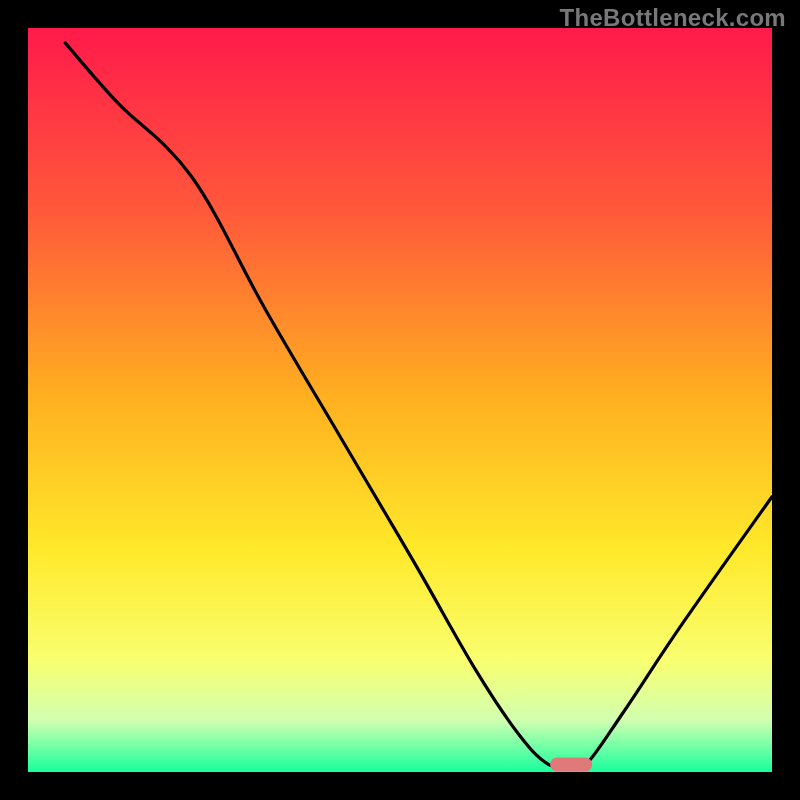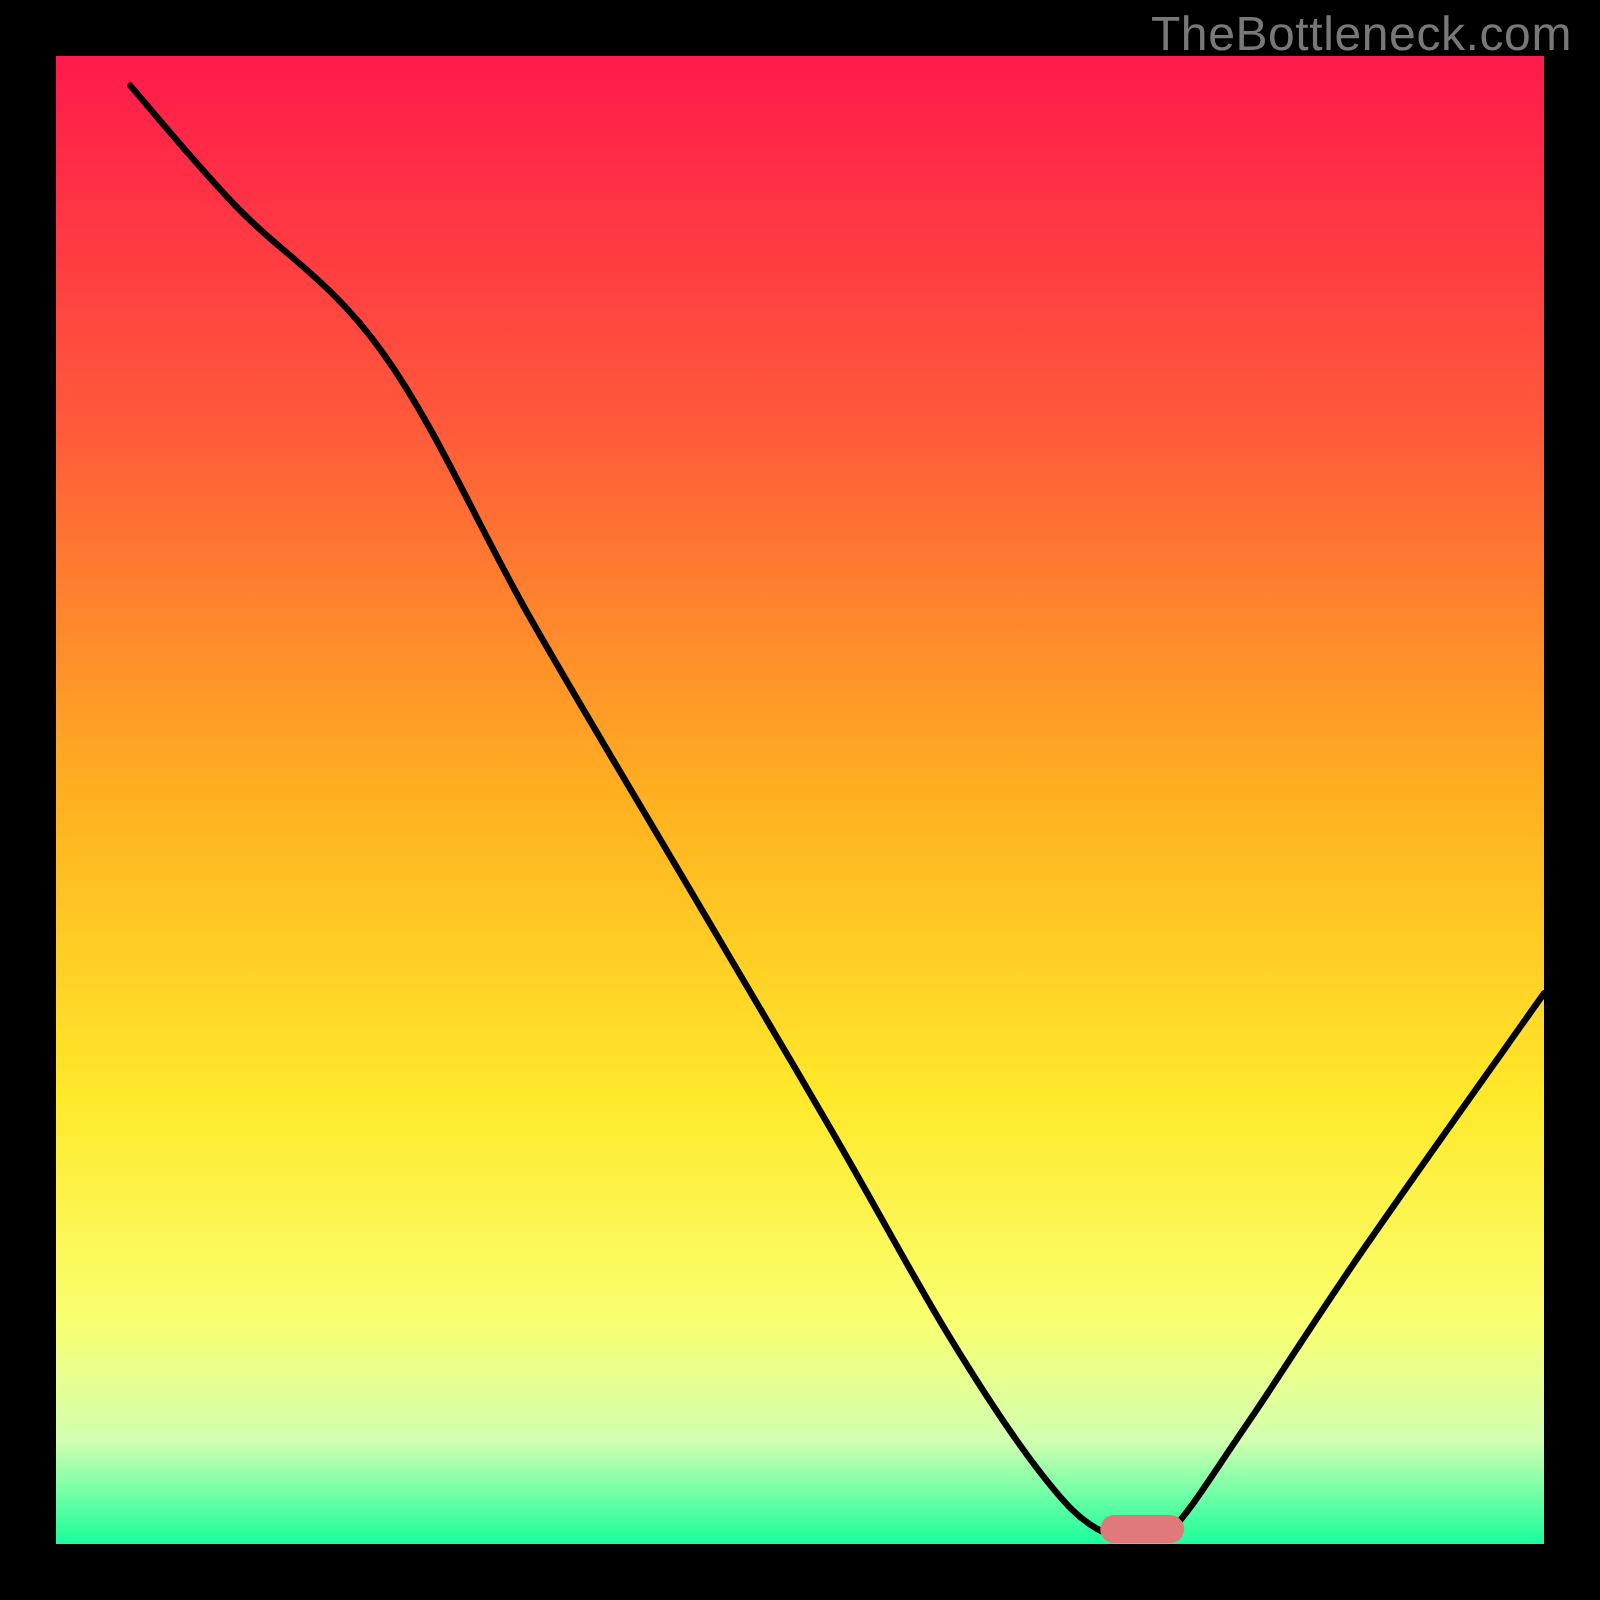--- a/index.html
+++ b/index.html
@@ -9,21 +9,21 @@
     width: 800px;
     height: 800px;
     position: relative;
     font-family: Arial, Helvetica, sans-serif;
   }
   .watermark {
     position: absolute;
     top: 4px;
     right: 14px;
     font-size: 24px;
-    font-weight: 400;
+    font-weight: 700;
     color: #787878;
     letter-spacing: 0.3px;
   }
   .plot {
     position: absolute;
     left: 0;
     top: 0;
   }
 </style>
 </head>

